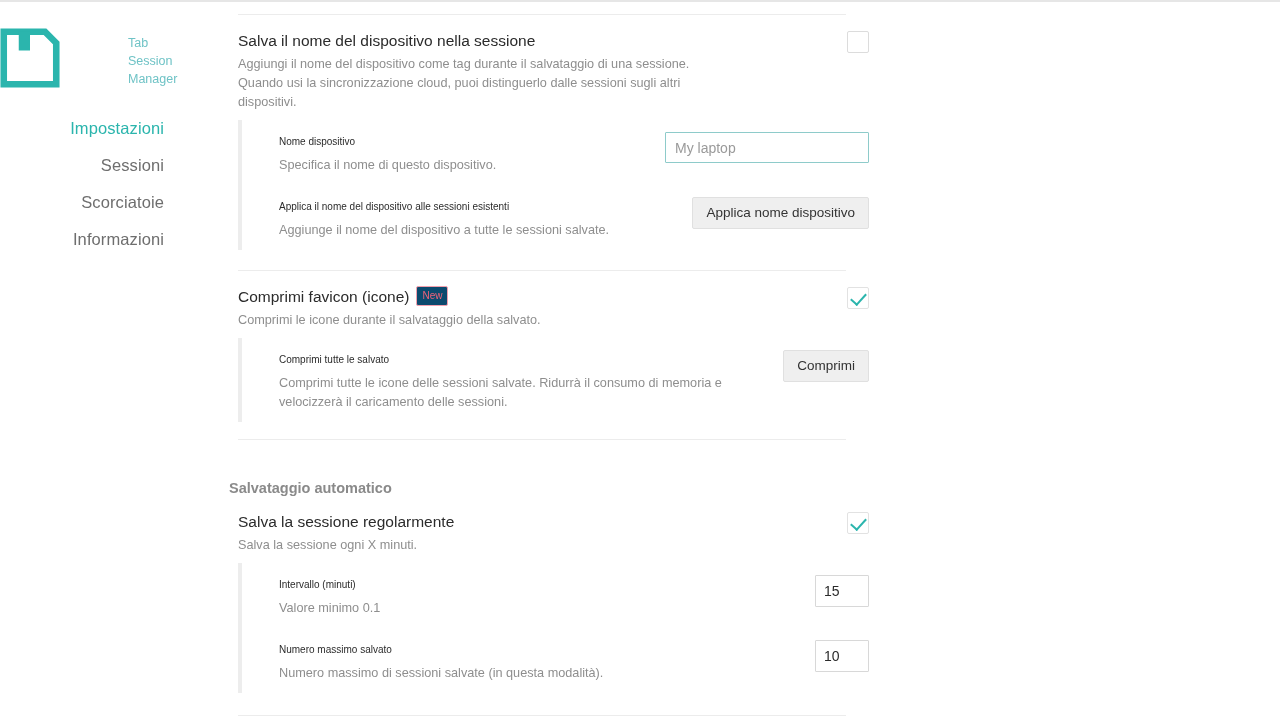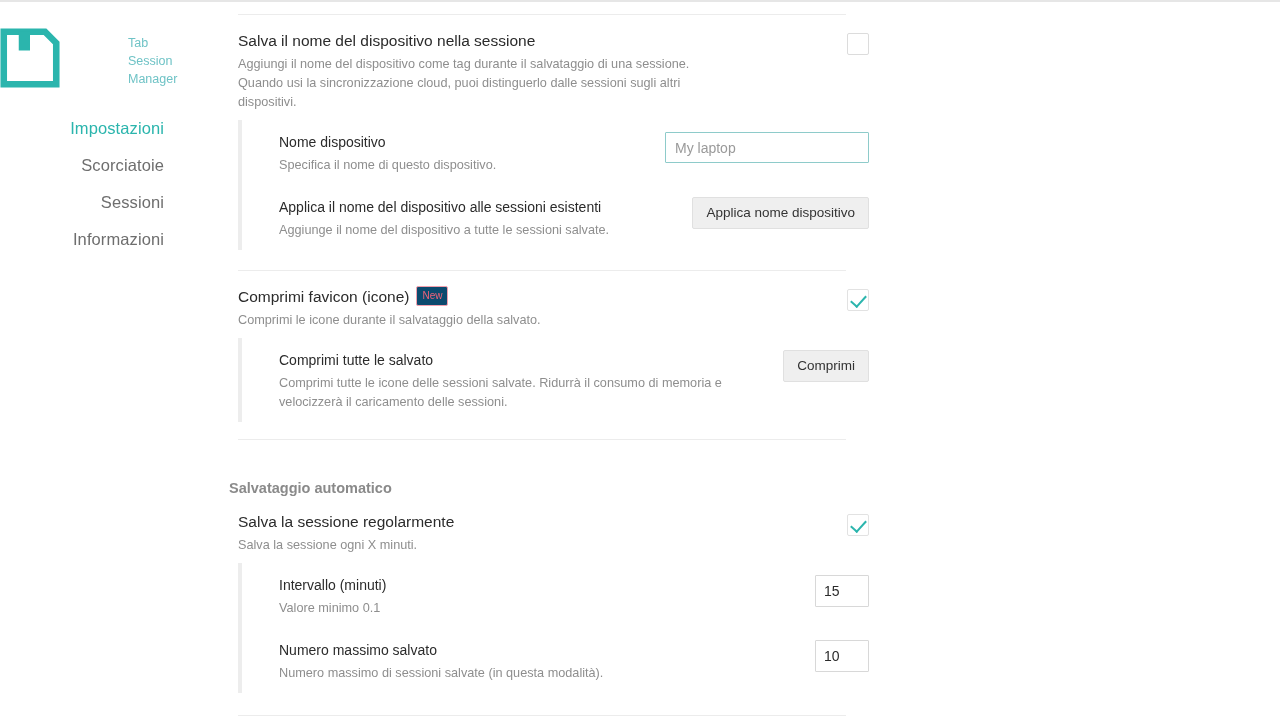--- a/index.html
+++ b/index.html
@@ -96,35 +96,34 @@
   }
   .row.sub {
     padding: 12px 0 10px 37px;
     border-left: 4px solid #ededed;
     margin-left: 9px;
   }
   .row-texts { flex: 1 1 auto; min-width: 0; }
   .row-ctl {
     flex: 0 0 auto;
     display: flex;
-    align-items: center;
     justify-content: flex-end;
     min-height: 26px;
   }
 
   .row-title {
     font-size: 15.5px;
     color: #2b2b2b;
     line-height: 20px;
     display: flex;
     align-items: center;
     gap: 7px;
     flex-wrap: wrap;
   }
-  .row-title.sub-title { font-size: 14px; color: #2b2b2b; }
+  .row-title.sub-title { font-size: 10px; color: #2b2b2b; }
   .row-desc {
     font-size: 12.7px;
     color: #8e8e8e;
     line-height: 19px;
     margin-top: 4px;
     max-width: 470px;
   }
   .row.sub .row-desc { max-width: 450px; }
 
   
@@ -228,24 +227,24 @@
         <span>Session</span>
         <span>Manager</span>
       </span>
     </div>
 
     <nav class="nav">
       <div class="nav-item active">
         <span>Impostazioni</span>
       </div>
       <div class="nav-item">
-        <span>Scorciatoie</span>
+        <span>Sessioni</span>
       </div>
       <div class="nav-item">
-        <span>Sessioni</span>
+        <span>Scorciatoie</span>
       </div>
       <div class="nav-item">
         <span>Informazioni</span>
       </div>
     </nav>
   </aside>
 
   <main id="content">
     <div class="content-inner">
 

